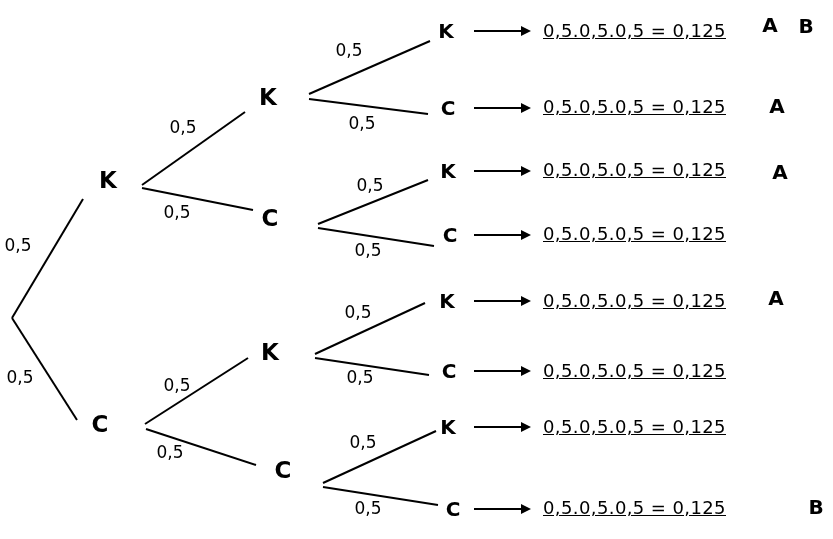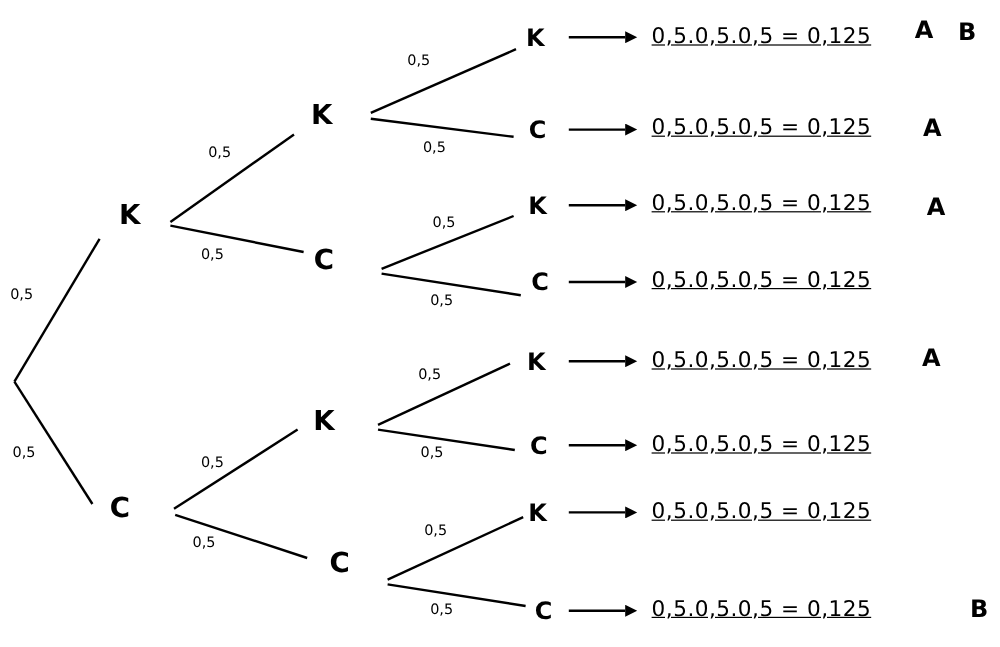--- a/index.html
+++ b/index.html
@@ -14,21 +14,21 @@
   }
   .stage svg { position: absolute; left: 0; top: 0; }
   .lbl {
     position: absolute;
     transform: translate(-50%, -50%);
     white-space: nowrap;
     line-height: 1;
   }
   .node  { font-size: 23px; font-weight: bold; }
   .leaf  { font-size: 20px; font-weight: bold; }
-  .prob  { font-size: 12px; }
+  .prob  { font-size: 17px; }
   .result {
     position: absolute;
     transform: translateY(-50%);
     white-space: nowrap;
     font-size: 18px;
     letter-spacing: 0.4px;
     line-height: 1;
     text-decoration: underline;
   }
   .event { font-size: 20px; font-weight: 900; }

